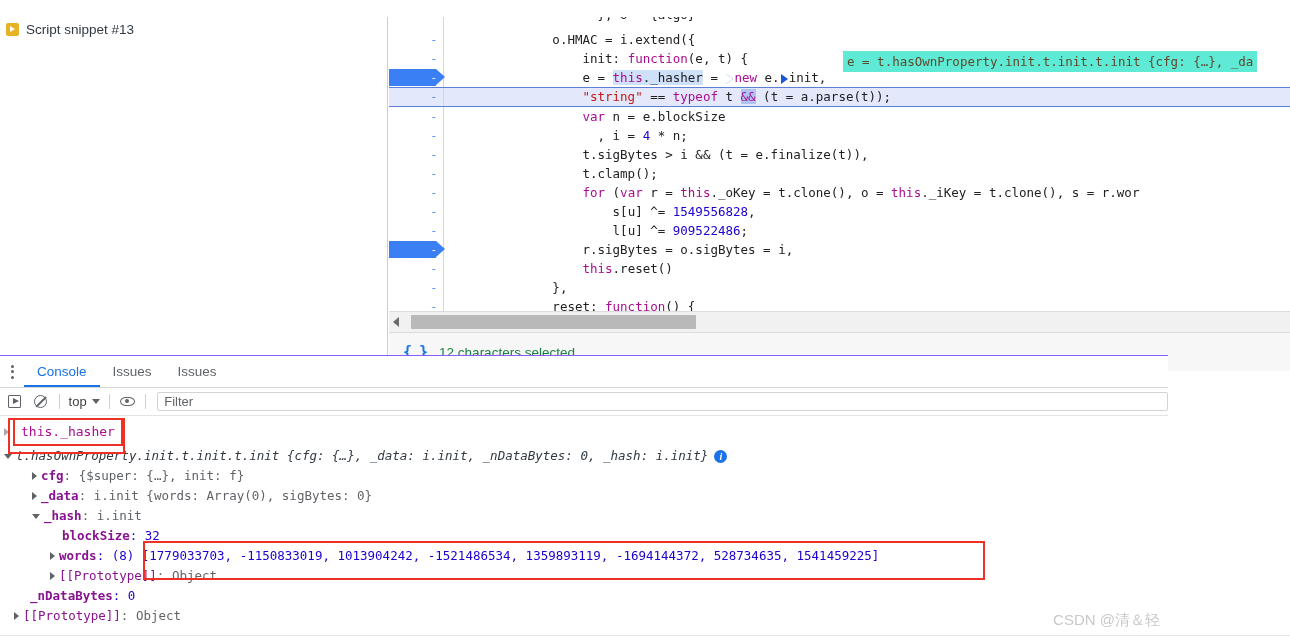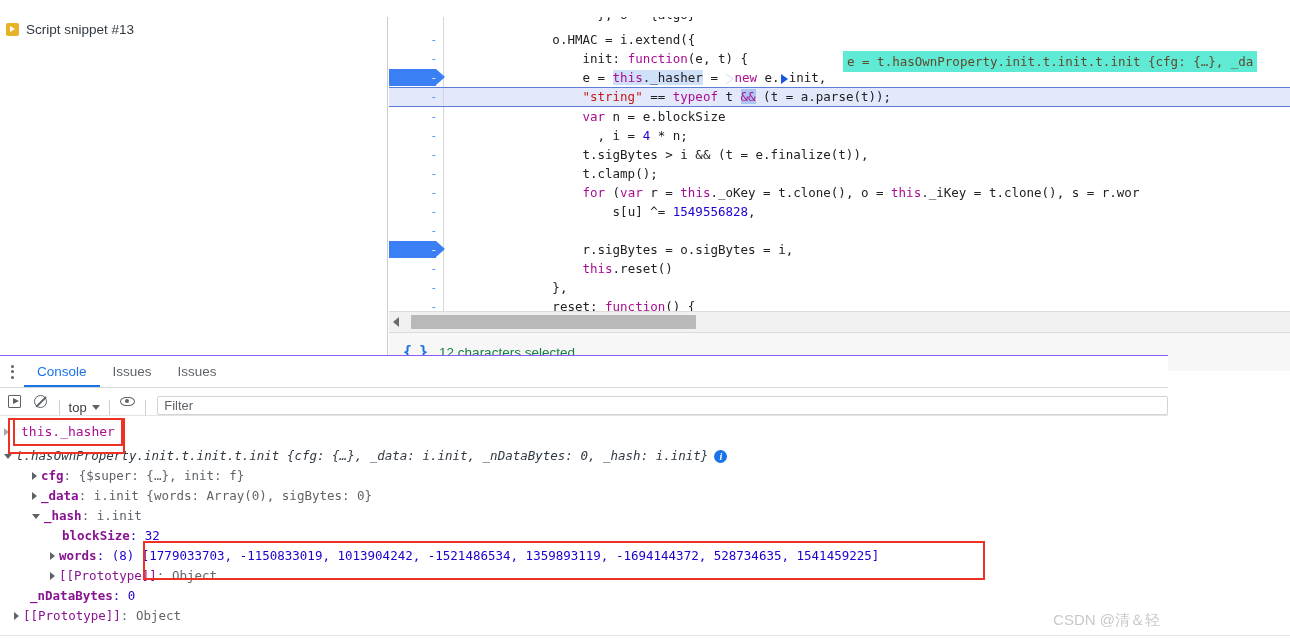--- a/index.html
+++ b/index.html
@@ -134,21 +134,21 @@
     align-items:center;justify-content:center;gap:2.5px;
   }
   .kebab i{width:3px;height:3px;border-radius:50%;background:#5f6368;display:block;}
   .dtab{
     padding:0 13px;height:30px;line-height:30px;font-size:13.5px;
     color:#5f6368;box-sizing:border-box;
   }
   .dtab.active{color:#1a73e8;border-bottom:2px solid #1a73e8;height:30px;}
 
   #console-toolbar{
-    height:27px;display:flex;align-items:flex-end;gap:0;
+    height:27px;display:flex;align-items:center;gap:0;
     border-bottom:1px solid #e4e4e4;background:#ffffff;padding-left:2px;
   }
   .ctbtn{width:28px;height:27px;display:flex;align-items:center;justify-content:center;}
   .exec-icon{
     width:13px;height:13px;border:1.4px solid #5f6368;border-radius:1px;
     position:relative;box-sizing:border-box;
   }
   .exec-icon::after{
     content:"";position:absolute;left:3.5px;top:2.3px;
     border-left:6px solid #5f6368;
@@ -298,20 +298,21 @@
       <span class="code-text">                  <span class="kw">for</span><span class="plain"> (</span><span class="kw">var</span><span class="plain"> r = </span><span class="kw">this</span><span class="plain">._oKey = t.clone(), o = </span><span class="kw">this</span><span class="plain">._iKey = t.clone(), s = r.wor</span></span>
     </div>
 
     <div class="code-line">
       <span class="gutter">-</span>
       <span class="code-text">                      <span class="plain">s[u] ^= </span><span class="num">1549556828</span><span class="plain">,</span></span>
     </div>
 
     <div class="code-line">
       <span class="gutter">-</span>
+      <span class="code-text">                      <span class="plain">l[u] ^= </span><span class="num">909522486</span><span class="plain">;</span></span>
     </div>
 
     <div class="code-line bp">
       <span class="bpshape"></span>
       <span class="bparrow"></span>
       <span class="gutter">-</span>
       <span class="code-text">                  <span class="plain">r.sigBytes = o.sigBytes = i,</span></span>
     </div>
 
     <div class="code-line">

